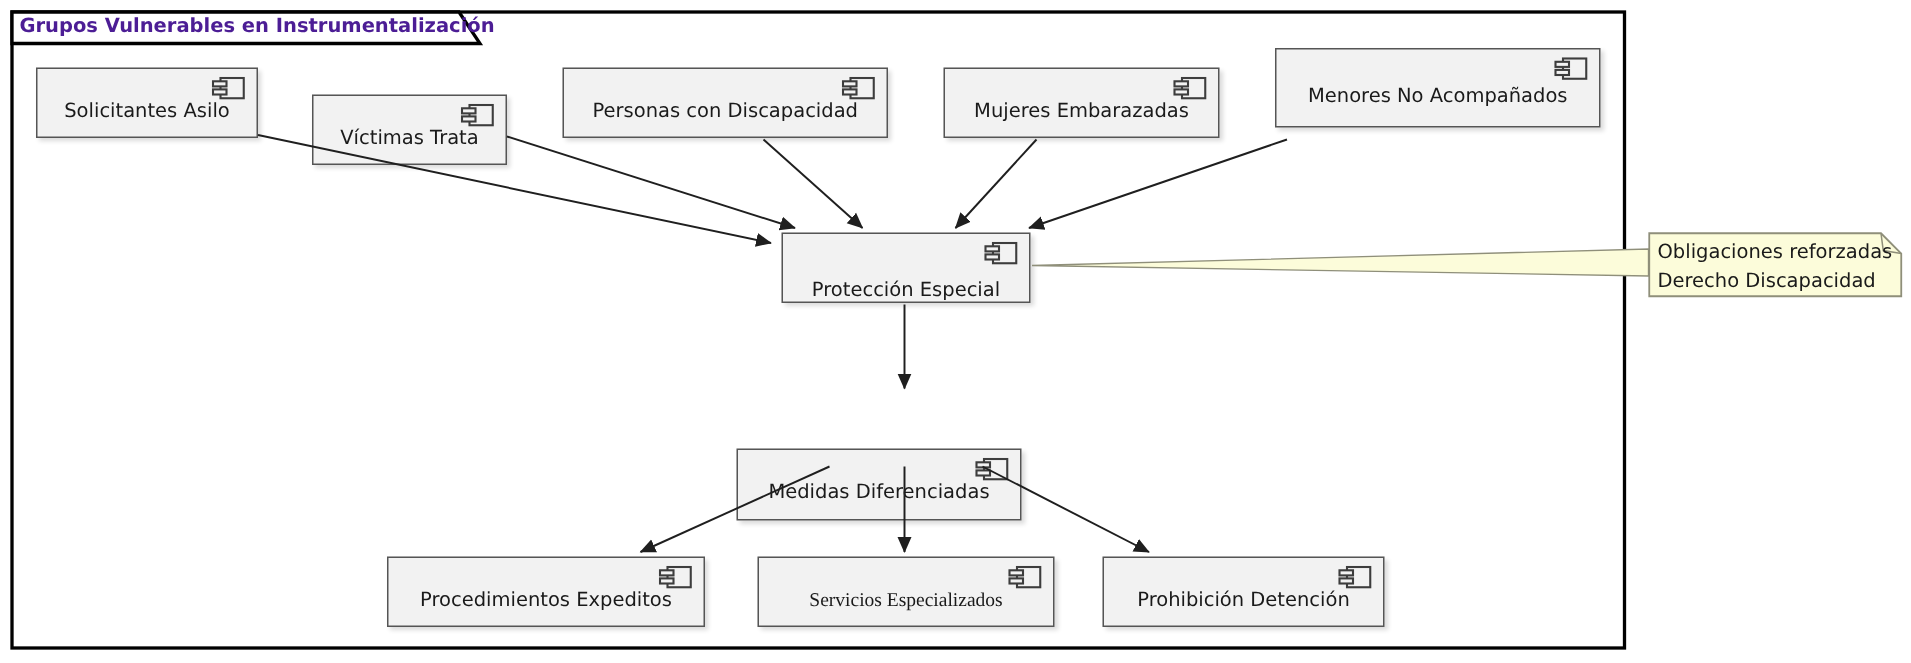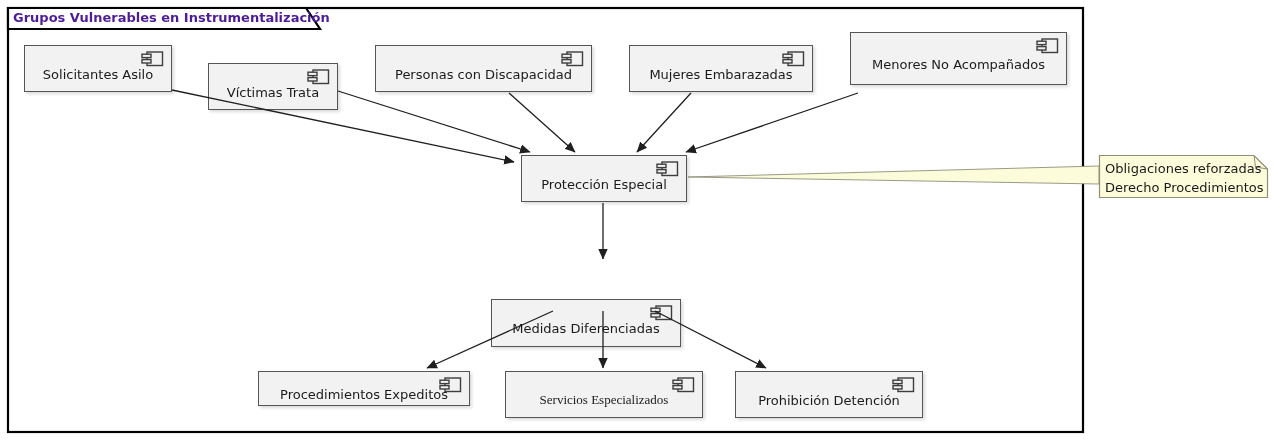--- a/index.html
+++ b/index.html
@@ -34,23 +34,23 @@
     white-space:nowrap;
   }
   .cicon{position:absolute;top:5px;right:7px;}
   .ic{fill:var(--component-fill,#f2f2f2);stroke:#3d3d3d;stroke-width:1.4;}
 
   #c-solicitantes {left:24px; top:45px; width:148px;height:47px;}
   #c-victimas     {left:208px;top:45px; width:130px;height:47px;margin-top:18px;}
   #c-personas     {left:375px;top:45px; width:217px;height:47px;}
   #c-mujeres      {left:629px;top:45px; width:184px;height:47px;}
   #c-menores      {left:850px;top:32px; width:217px;height:53px;}
-  #c-proteccion   {left:521px;top:155px;width:166px;height:47px;}
+  #c-proteccion   {left:521px;top:155px;width:166px;height:47px;align-items:flex-end;}
   #c-medidas      {left:491px;top:262px;width:190px;height:48px;margin-top:37px;}
-  #c-procedimientos{left:258px;top:371px;width:212px;height:35px;}
+  #c-procedimientos{left:258px;top:371px;width:212px;height:47px;}
   #c-servicios    {left:505px;top:371px;width:198px;height:47px;font-family:Liberation Serif, serif;}
   #c-prohibicion  {left:735px;top:371px;width:188px;height:47px;}
 
   
   .edge{stroke:var(--arrow,#1f1f1f);stroke-width:1.3;fill:none;}
   .ah-path{fill:var(--arrow,#1f1f1f);}
 
   
   .note-shape{fill:var(--note-fill,#fcfcda);stroke:var(--note-border,#8f8f7a);stroke-width:1.2;}
   .note-crease{fill:none;stroke:var(--note-border,#8f8f7a);stroke-width:1;}
@@ -169,16 +169,16 @@
     <line class="edge" x1="603" y1="311" x2="603" y2="368" marker-end="url(#ah)"></line>
     <line class="edge" x1="655" y1="311" x2="766" y2="368" marker-end="url(#ah)"></line>
 
     <polygon class="note-wedge" points="688,177 1099,166 1099,184"></polygon>
     <path class="note-shape" d="M1099.5,155.5 H1254 L1267.5,169 V197.5 H1099.5 Z"></path>
     <polyline class="note-crease" points="1254,155.5 1255.5,167 1267.5,169"></polyline>
   </svg>
 
   <div class="note-text">
     <div>Obligaciones reforzadas</div>
-    <div>Derecho Procedimientos</div>
+    <div>Derecho Discapacidad</div>
   </div>
 
 </div>
 
 </body></html>

